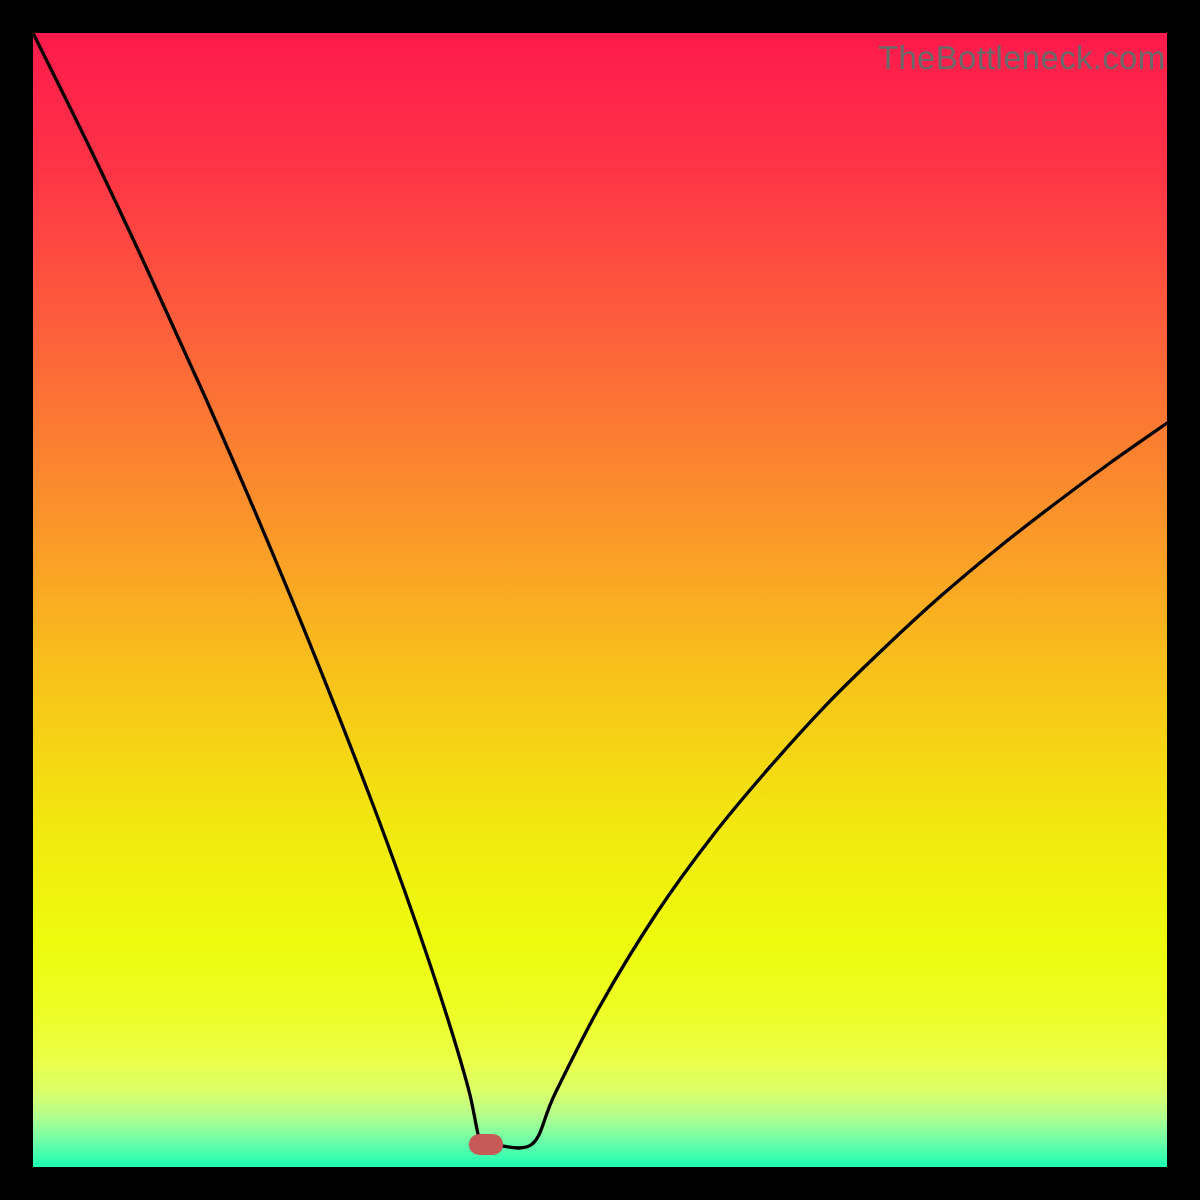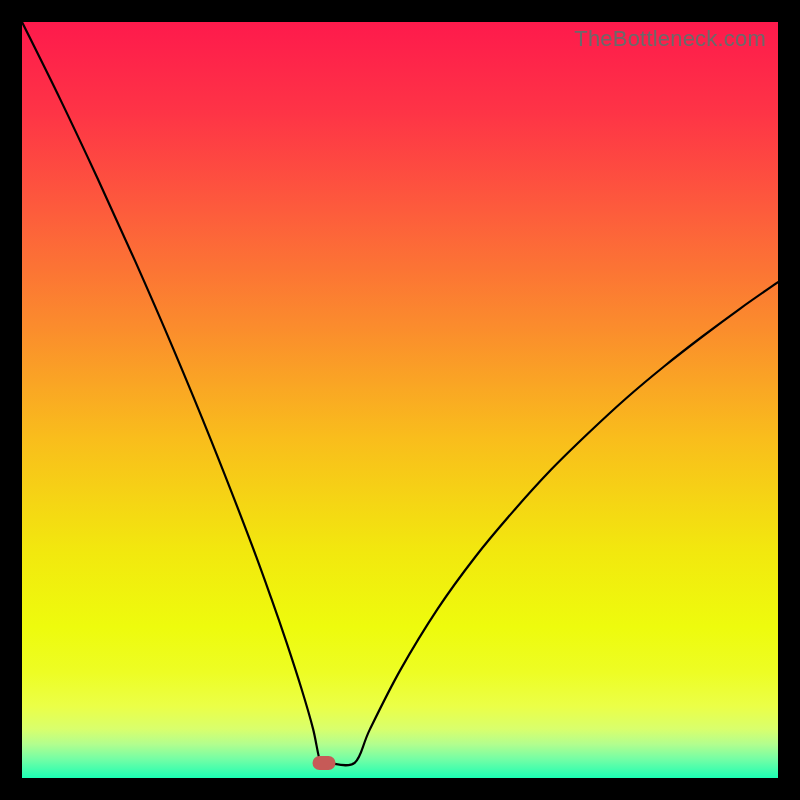--- a/index.html
+++ b/index.html
@@ -11,20 +11,21 @@
     overflow: hidden;
     font-family: Arial, Helvetica, sans-serif;
   }
   .frame {
     position: absolute;
     left: 22px;
     top: 22px;
     width: 756px;
     height: 756px;
     background: #000;
+    padding-left: 11px;
   }
   .plot {
     position: absolute;
     left: 0;
     top: 0;
     width: 756px;
     height: 756px;
     display: block;
   }
   .watermark {

